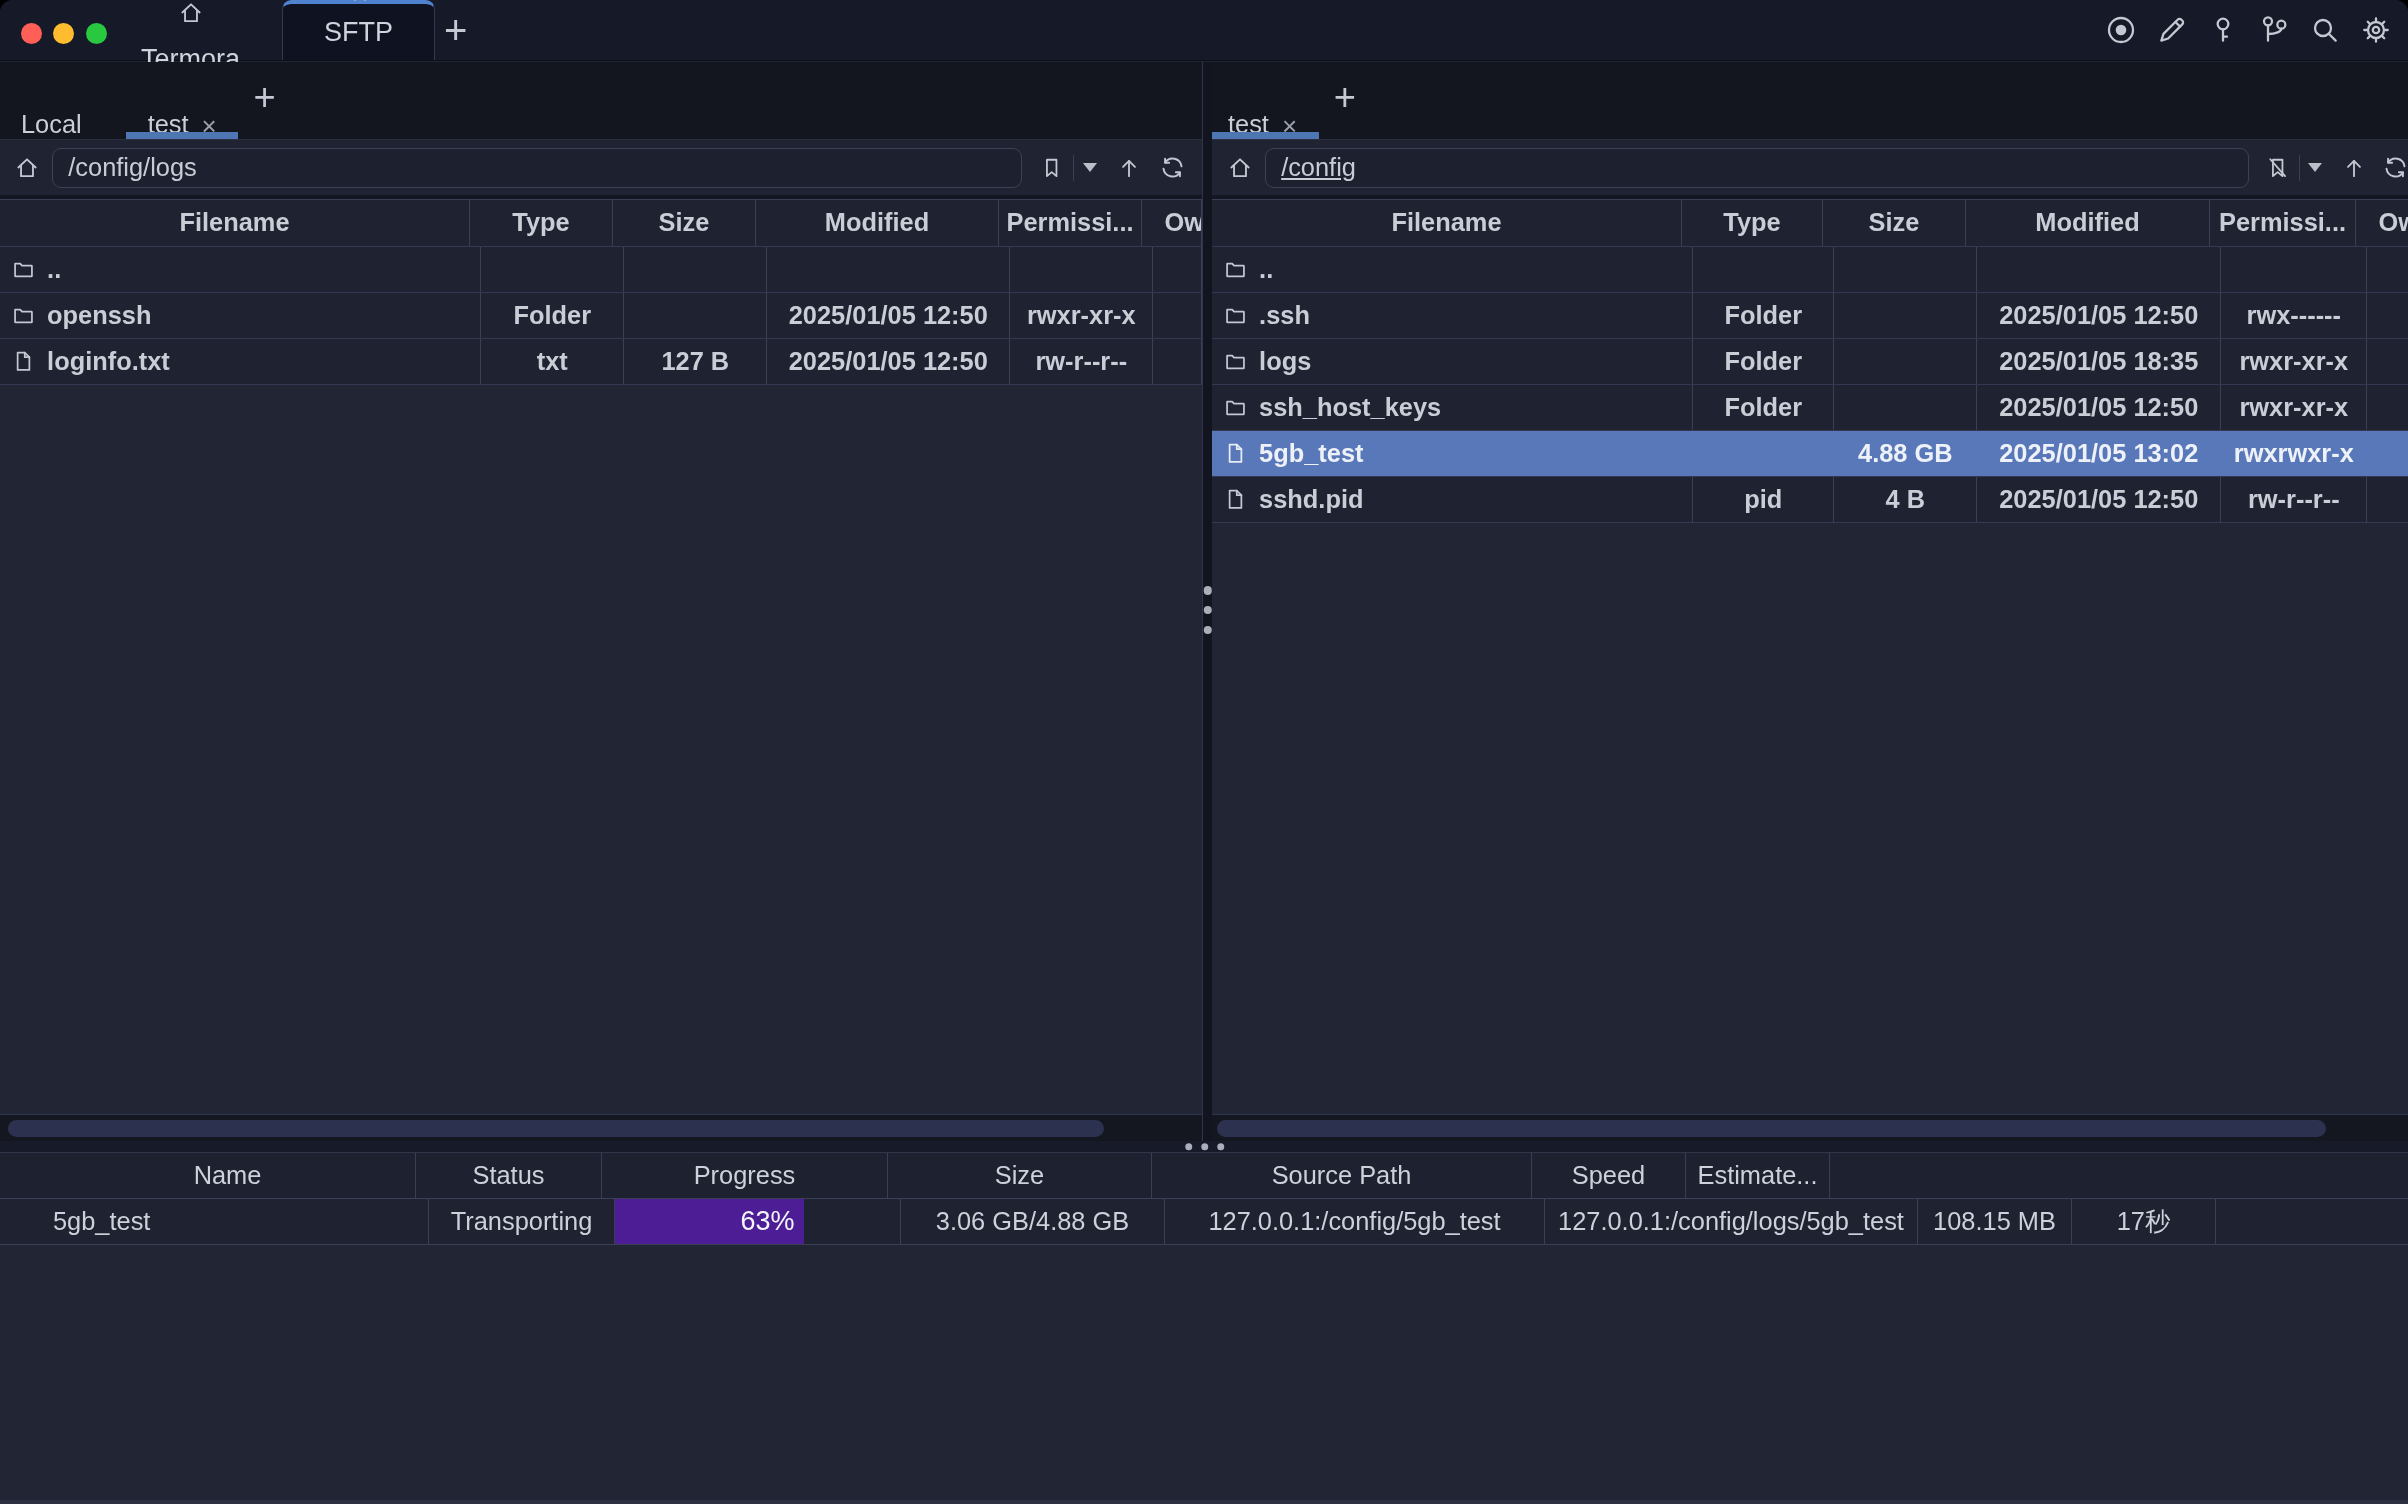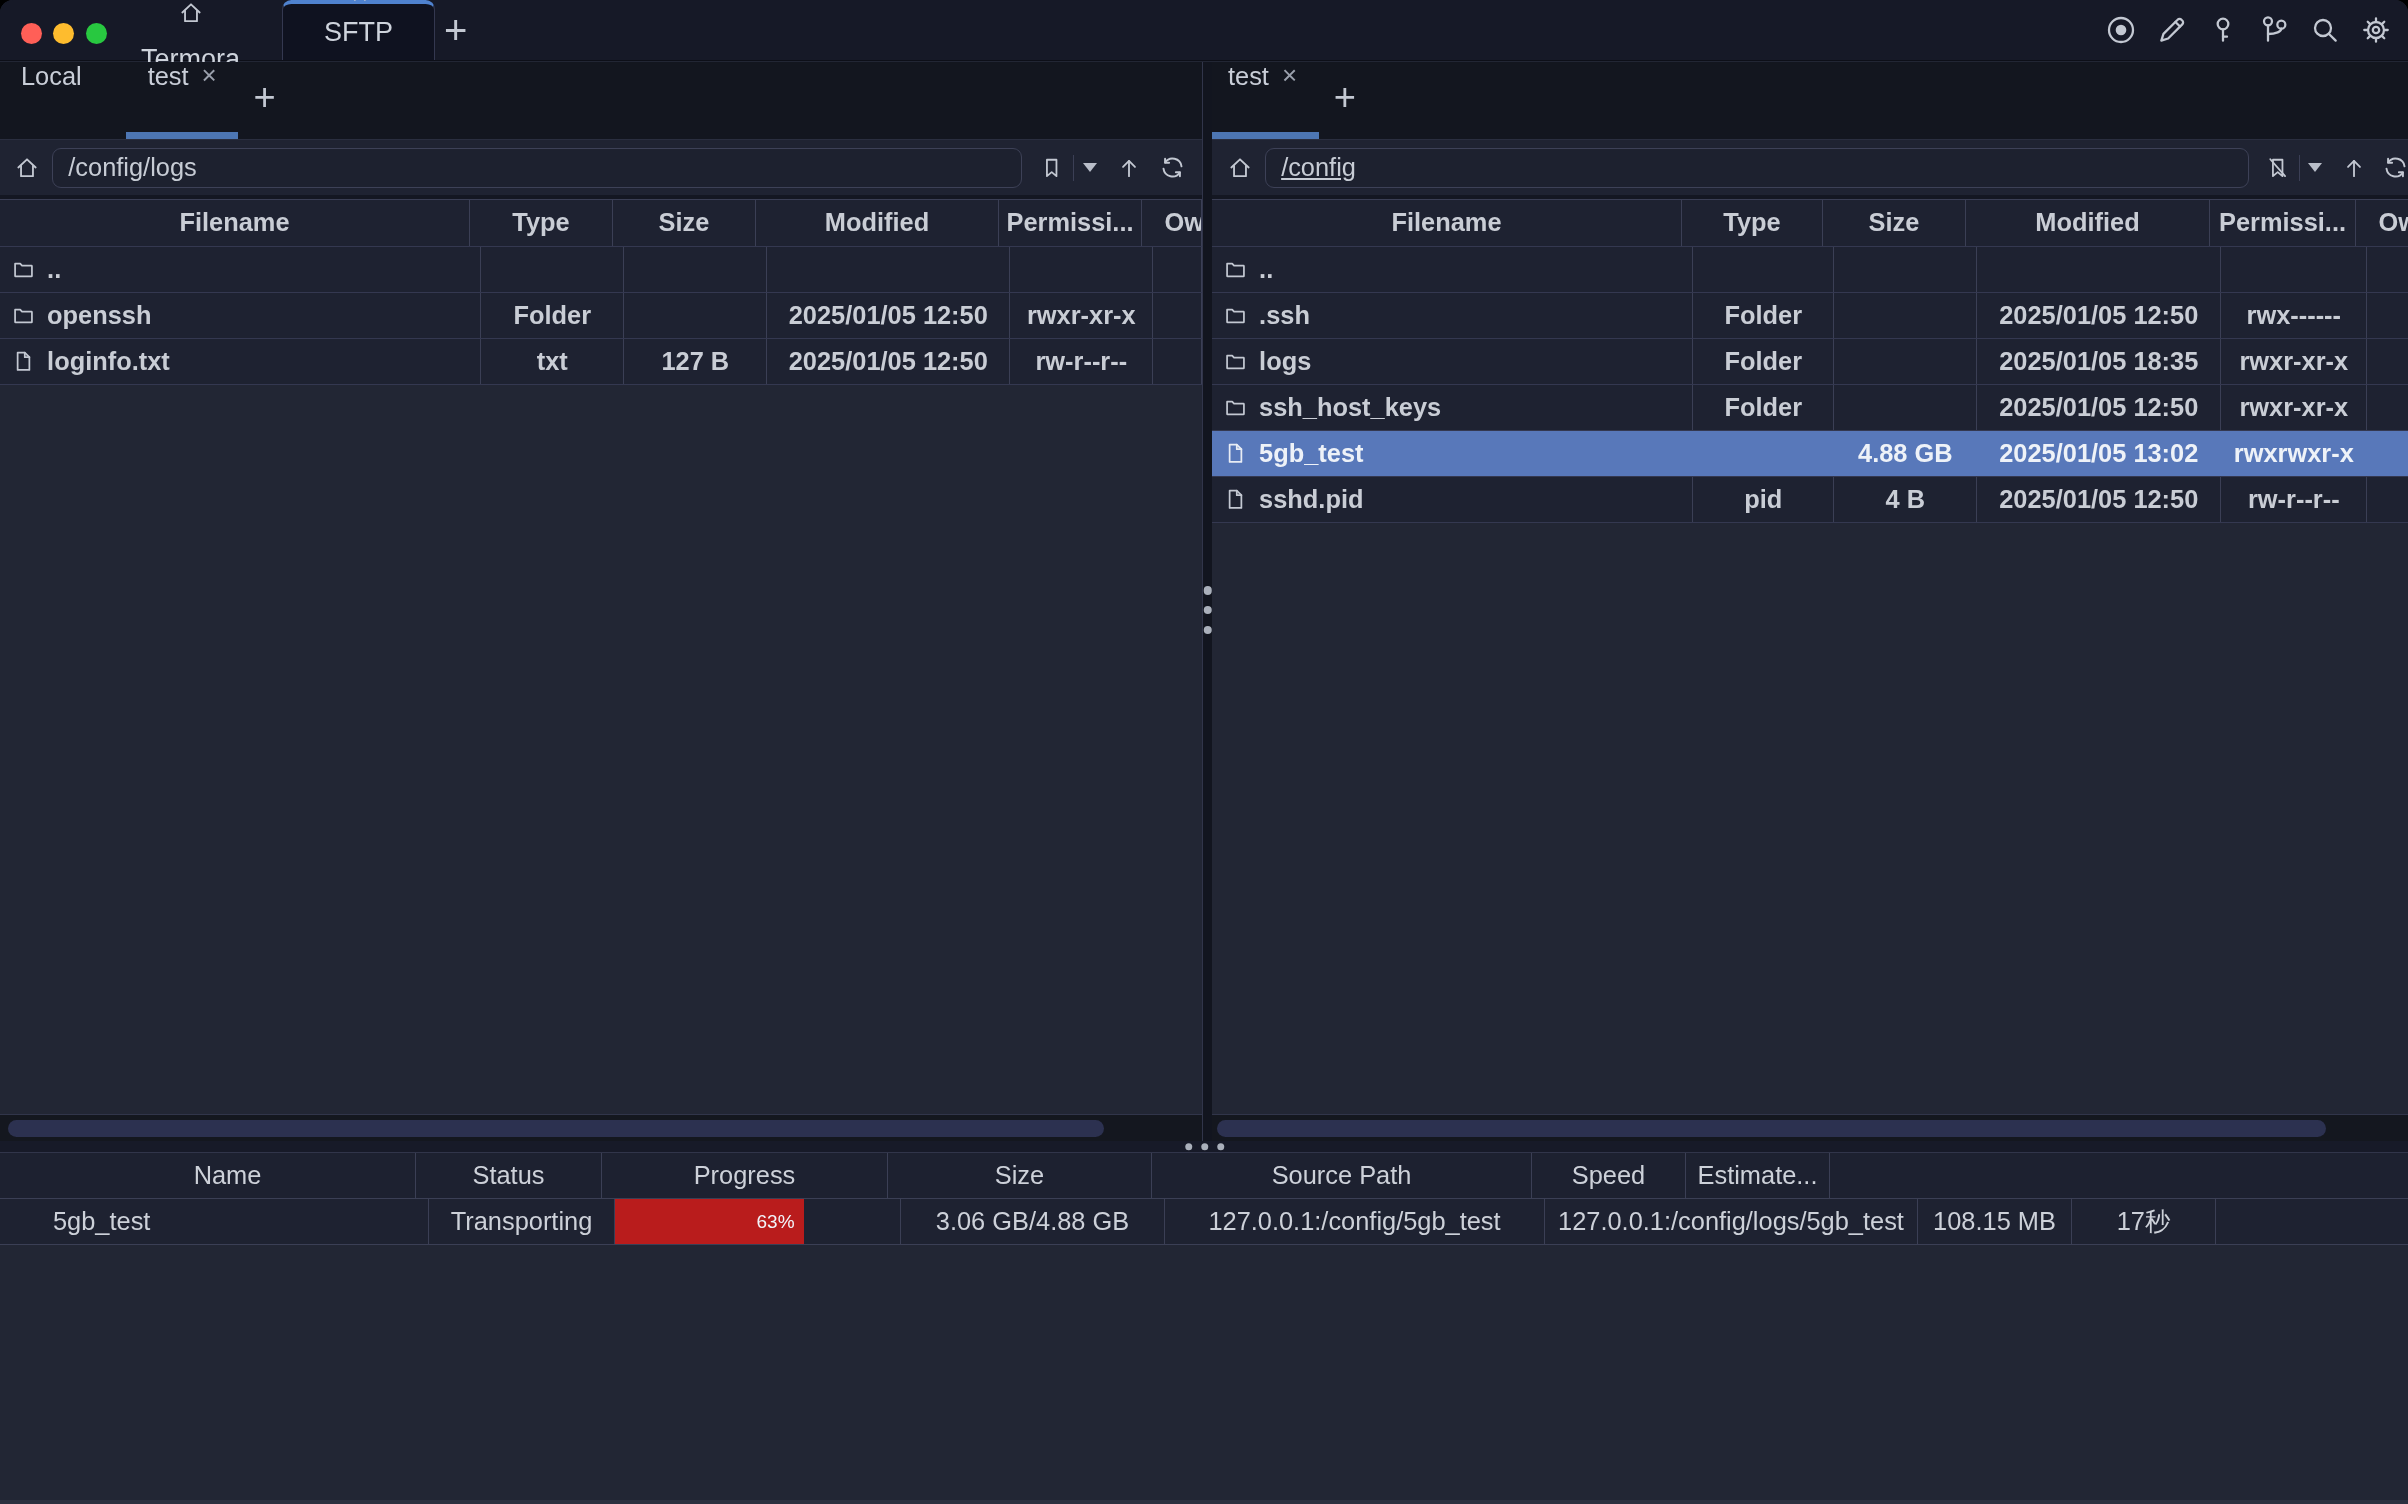--- a/index.html
+++ b/index.html
@@ -27,21 +27,21 @@
   .main{position:absolute;left:0;top:62px;width:2409px;height:1079px;}
   .pane{position:absolute;top:0;height:1079px;background:#222634;overflow:hidden;}
   .pane-left{left:0;width:1202px;}
   .pane-right{left:1212px;width:1197px;}
   .vsplit{position:absolute;left:1202px;top:0;width:9.4px;height:1079px;background:#12151f;
           border-left:0.9px solid #31354a;border-right:0.9px solid #31354a;}
   .vdots{position:absolute;left:50%;top:524px;transform:translateX(-50%);display:flex;flex-direction:column;gap:11.3px;}
   .dot{width:8.5px;height:8.5px;border-radius:50%;background:#aab0bb;}
 
   .pane-tabs{position:relative;height:77px;background:#13161f;border-bottom:1.9px solid #2a2e3f;display:flex;align-items:center;}
-  .ptab{position:relative;height:100%;display:flex;align-items:flex-start;gap:13px;font-size:25.4px;color:#c9ced8;padding:0 21.7px;}
+  .ptab{position:relative;height:100%;display:flex;align-items:flex-end;gap:13px;font-size:25.4px;color:#c9ced8;padding:0 21.7px;}
   .ptab.active::after{content:"";position:absolute;left:0;right:0;bottom:0;height:6.6px;background:#4d76b3;}
   .ptab .close-x{font-size:26px;}
   .ptab-plus{font-size:38px;font-weight:200;color:#c3c8d2;padding:0 15px;margin-top:-5.6px;}
 
   .toolbar{position:relative;height:55px;background:#1f2332;display:flex;align-items:center;}
   .path-input{height:38px;background:#1d212f;border:0.9px solid #3d4157;border-radius:9px;color:#c7ccd5;
               font-size:25.4px;padding:0 15px;outline:none;font-family:inherit;}
   .tool-icon{display:flex;align-items:center;justify-content:center;width:28px;height:28px;}
   .caret{width:0;height:0;border-left:7.5px solid transparent;border-right:7.5px solid transparent;border-top:9.4px solid #b9bec9;}
   .vsep{width:0.9px;height:26px;background:#3b3f55;}
@@ -77,22 +77,22 @@
   
   .transfers{position:absolute;left:0;top:1153px;width:2409px;}
   .trow{display:flex;height:45px;background:#1e2231;border-bottom:0.9px solid #3b3f55;padding-left:40px;}
   .thead{background:#1d2130;}
   .tcell{display:flex;align-items:center;justify-content:center;border-right:0.9px solid #3b3f55;
          font-size:25.4px;white-space:nowrap;overflow:hidden;color:#cdd1d9;}
   .t0{width:375px;}.t1{width:185px;}.t2{width:285px;}.t3{width:263px;}.t4{width:379px;}
   .t5{width:372px;}.t6{width:153px;}.t7{width:143px;}.t8{flex:1;border-right:none;}
   .cell-left{justify-content:flex-start;padding-left:13px;}
   .progress-cell{position:relative;padding:0;}
-  .progress-fill{position:absolute;left:0;top:0;bottom:0;background:#b91c1c;display:flex;
-                 align-items:center;justify-content:flex-end;padding-right:9.4px;color:#f2f5fa;font-size:19px;}
+  .progress-fill{position:absolute;left:0;top:0;bottom:0;background:#4c1d95;display:flex;
+                 align-items:center;justify-content:flex-end;padding-right:9.4px;color:#f2f5fa;font-size:27px;}
   .footer-strip{position:absolute;left:0;bottom:0;width:100%;height:3.8px;background:#2c3040;}
 </style>
 </head>
 <body>
 
 <div class="window">
 
   <div class="titlebar">
     <div class="lights">
       <div class="light" style="background:#ff5f57"></div>

